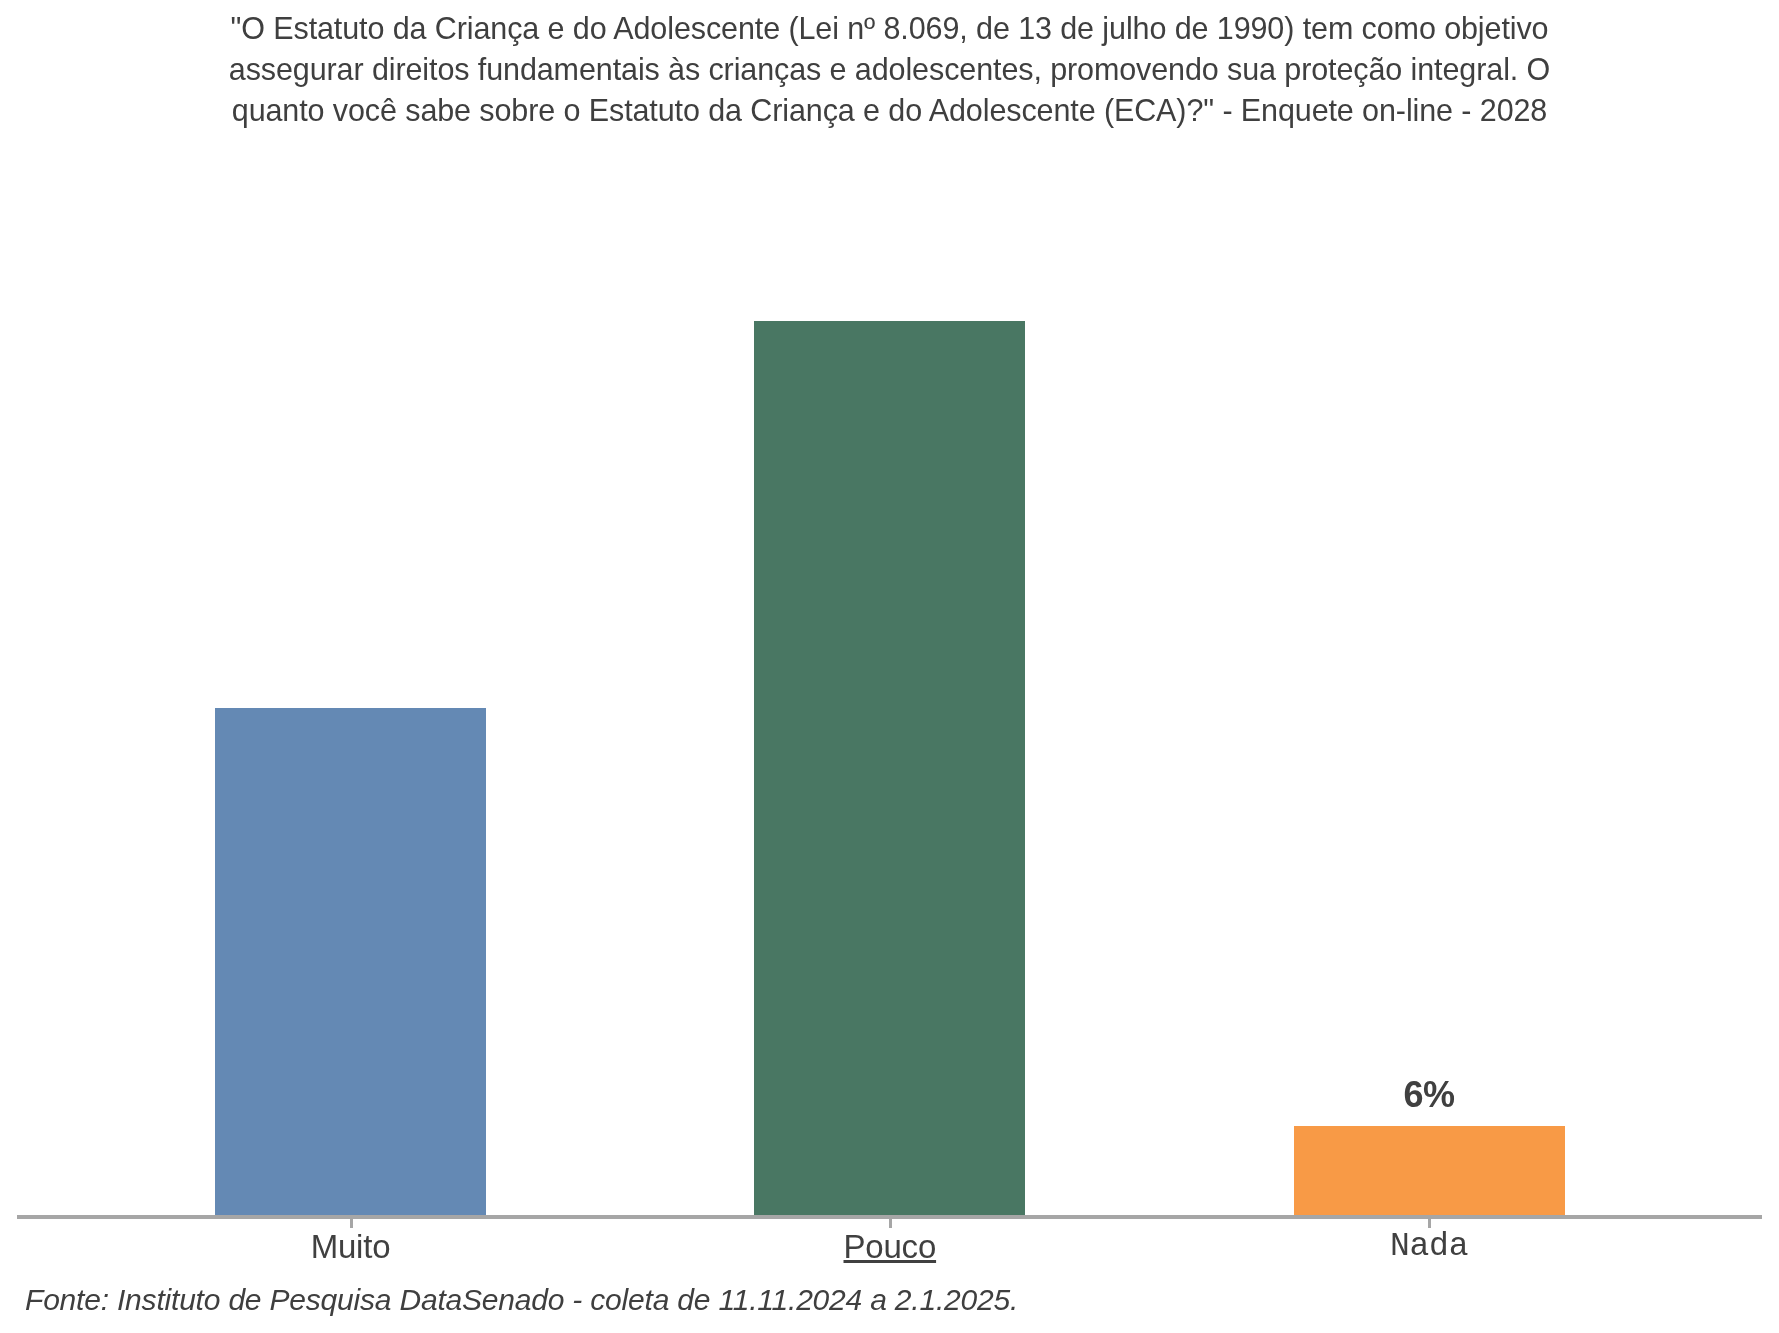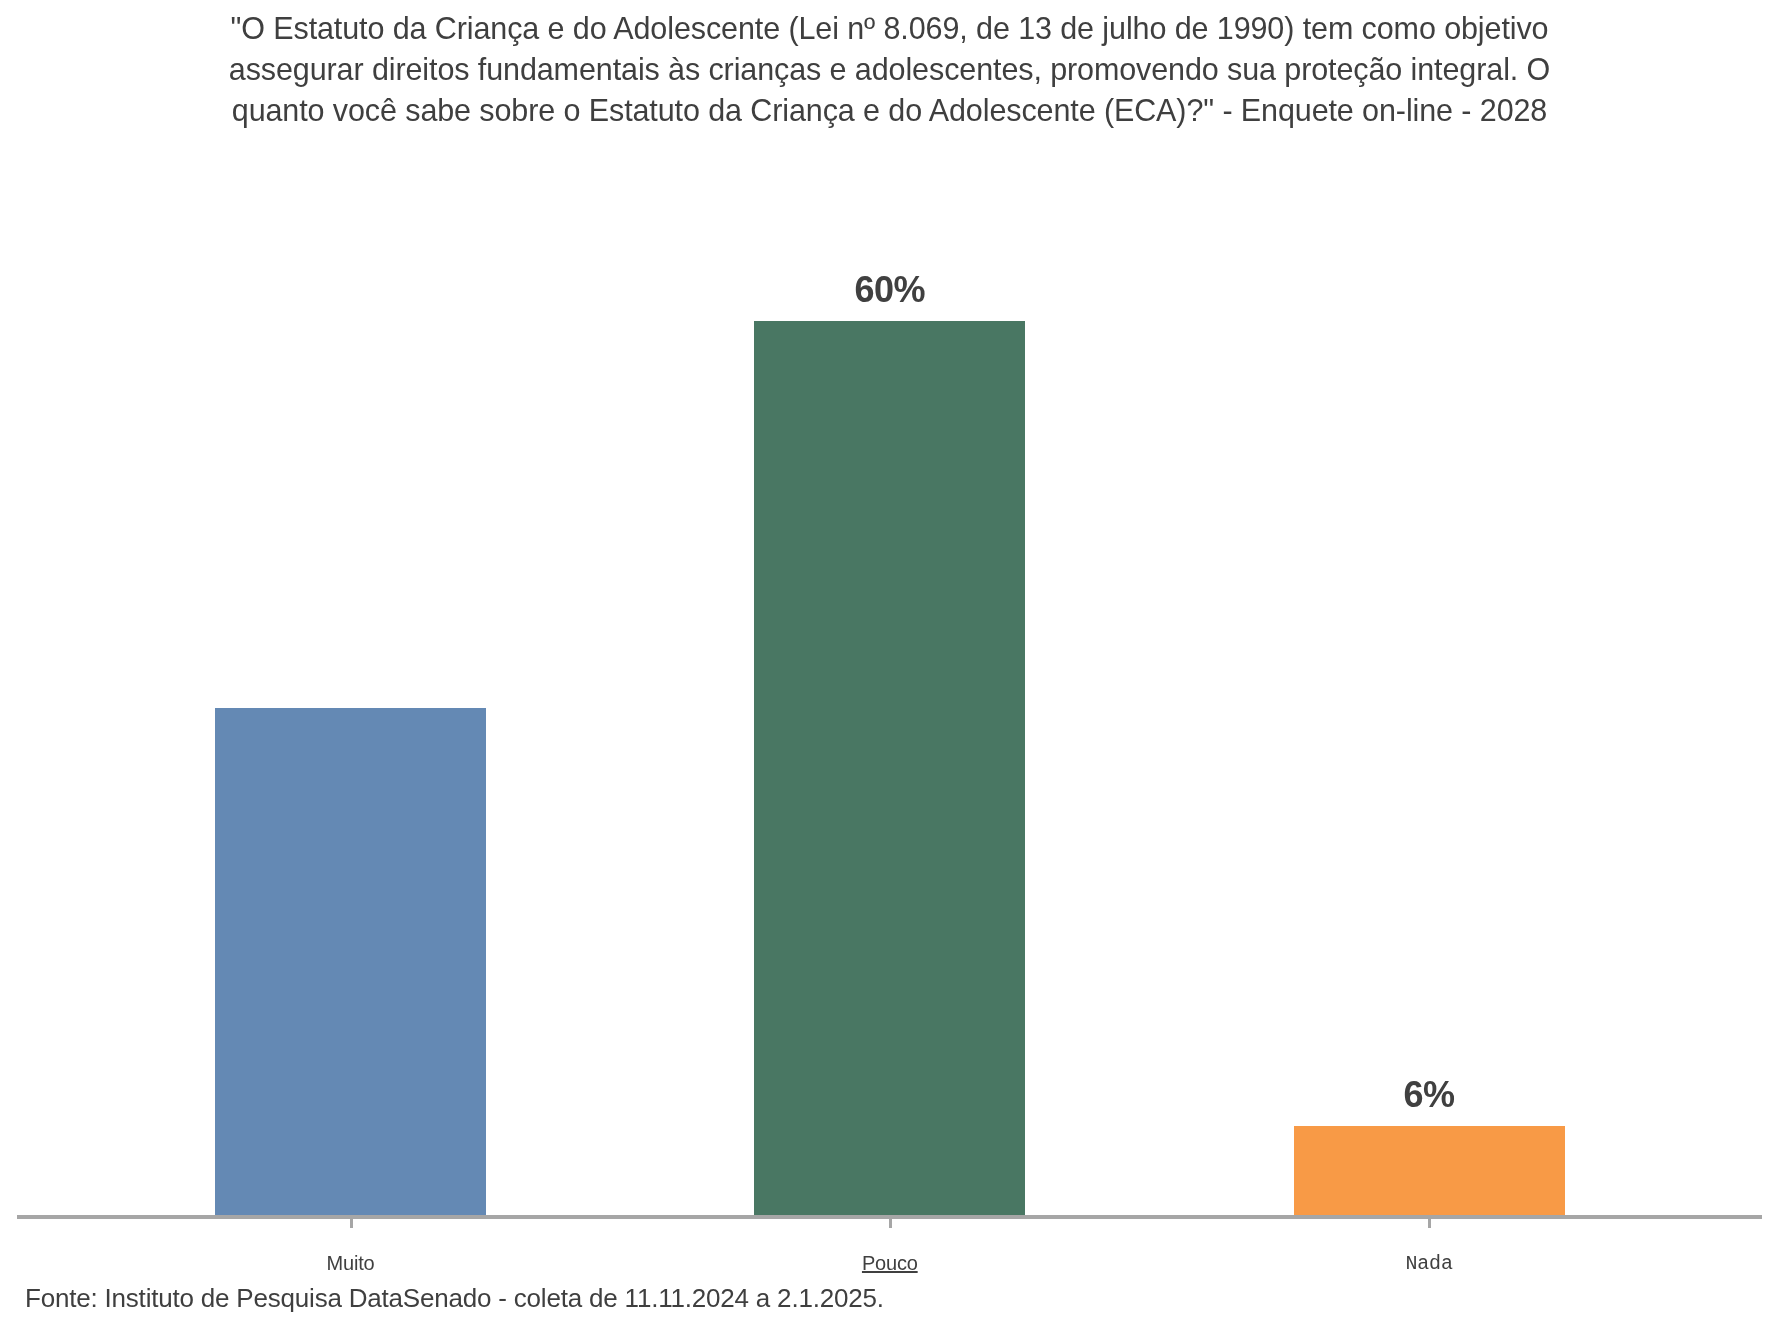--- a/index.html
+++ b/index.html
@@ -67,52 +67,51 @@
     position: absolute;
     top: 1219px;
     width: 3px;
     height: 9px;
     background: #a6a6a6;
   }
 
   .cat-label {
     position: absolute;
     top: 1228px;
-    font-size: 20px;
+    font-size: 33px;
     color: #404040;
     text-align: center;
     white-space: nowrap;
     letter-spacing: -0.2px;
-    margin-top: 24px;
   }
 
   
   #footnote {
     position: absolute;
     left: 25px;
     top: 1283px;
-    font-size: 26px;
+    font-size: 30px;
     color: #3f3f3f;
     white-space: nowrap;
     letter-spacing: -0.2px;
+    font-style: italic;
   }
 </style>
 </head>
 <body>
 
 <div id="chart-title"><span>"O Estatuto da Criança e do Adolescente (Lei nº 8.069, de 13 de julho de 1990) tem como objetivo</span>
 <span>assegurar direitos fundamentais às crianças e adolescentes, promovendo sua proteção integral. O</span>
 <span>quanto você sabe sobre o Estatuto da Criança e do Adolescente (ECA)?" - Enquete on-line - 2028</span></div>
 
 <div id="plot-area">
 
   <div class="bar" id="bar-0" style="left: 215px; width: 271px; height: 506.6px; bottom: 118px; background: rgb(100, 137, 180);"></div>
 
   <div class="bar" id="bar-1" style="left: 754.3px; width: 271px; height: 894px; bottom: 118px; background: rgb(73, 119, 99);"></div>
-  <div class="bar-label" id="bar-label-1" style="left: 754.3px; width: 271px; top: 269px;">60%</div>
 
   <div class="bar" id="bar-2" style="left: 1293.6px; width: 271px; height: 89.4px; bottom: 118px; background: rgb(248, 154, 70);"></div>
   <div class="bar-label" id="bar-label-2" style="left: 1293.6px; width: 271px; top: 1073.6px;">6%</div>
 
   <div id="axis-line"></div>
 
   <div class="axis-tick" id="tick-0" style="left: 349.5px;"></div>
   <div class="axis-tick" id="tick-1" style="left: 888.8px;"></div>
   <div class="axis-tick" id="tick-2" style="left: 1428.1px;"></div>
 

